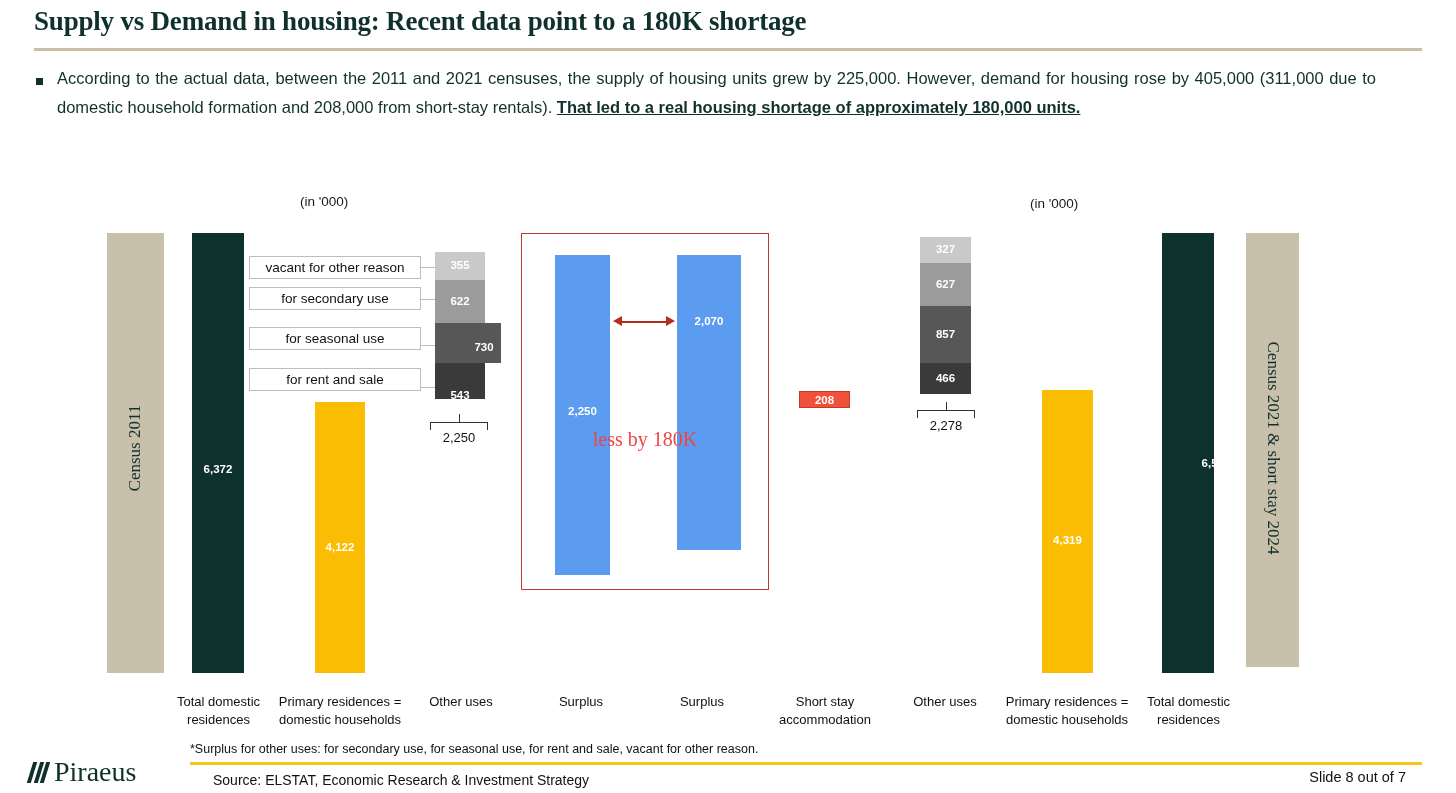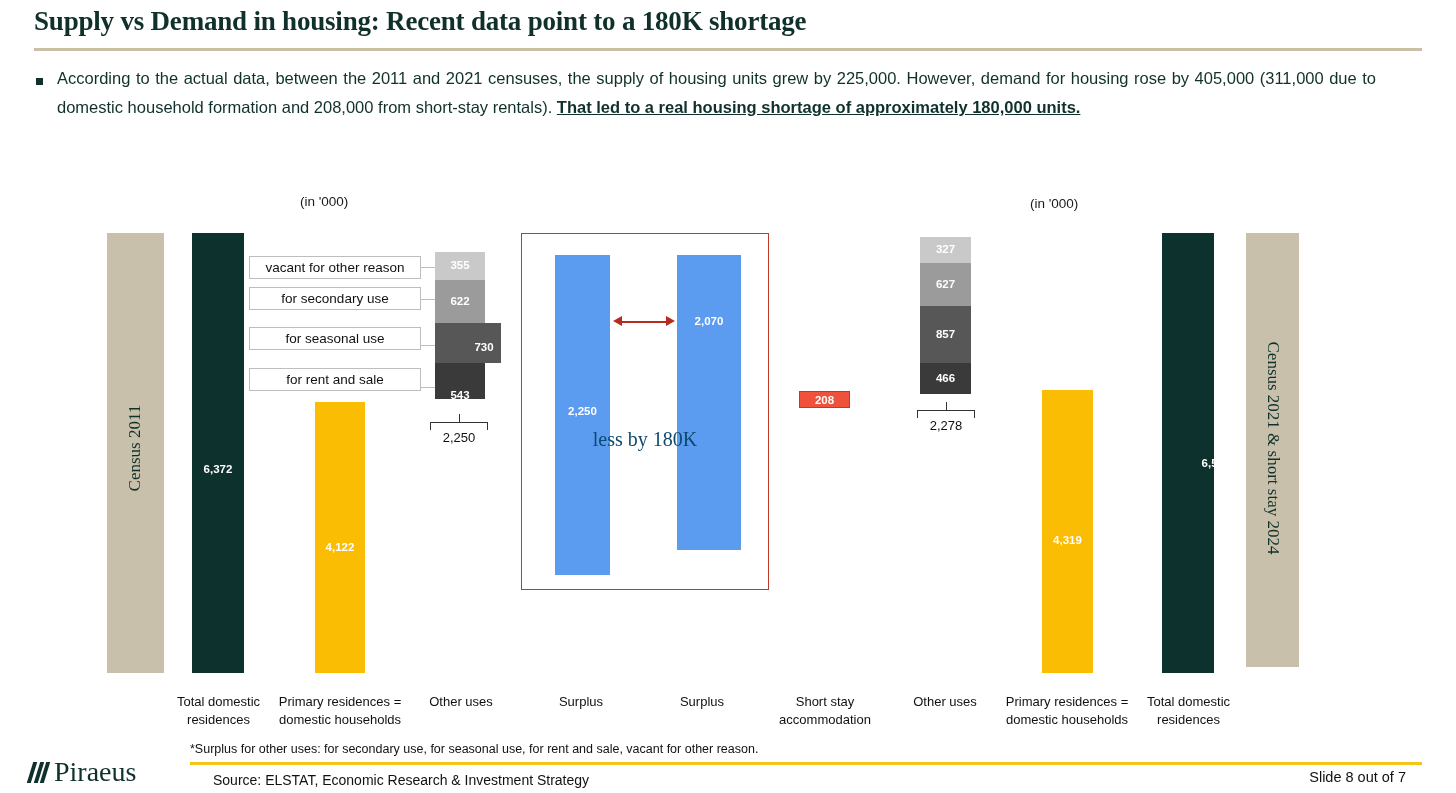--- a/index.html
+++ b/index.html
@@ -62,21 +62,21 @@
   .brace .lend{position:absolute;left:0;top:8px;height:8px;border-left:1.4px solid #333;}
   .brace .rend{position:absolute;right:0;top:8px;height:8px;border-right:1.4px solid #333;}
   .brace .tick{position:absolute;left:50%;top:0;height:9px;border-left:1.4px solid #333;}
   .brace-val{position:absolute;width:100%;top:16px;text-align:center;font-size:13px;color:#111;}
   
   #focus-box{
     position:absolute;border:1.6px solid #c0392b;background:#ffffff;box-sizing:border-box;
   }
   #focus-caption{
     position:absolute;font-family:"Liberation Serif", serif;
-    font-size:20px;color:#0c4a6e;text-align:center;white-space:nowrap;
+    font-size:20px;color:#ef4444;text-align:center;white-space:nowrap;
   }
   #arrow-wrap{position:absolute;}
   #arrow-line{position:absolute;left:8px;right:8px;top:50%;border-top:2px solid #b52d1e;}
   .arrow-head{position:absolute;top:50%;width:0;height:0;border-top:5px solid transparent;border-bottom:5px solid transparent;margin-top:-5px;}
   #arrow-left{left:0;border-right:9px solid #b52d1e;}
   #arrow-right{right:0;border-left:9px solid #b52d1e;}
   
   #shortstay-chip{
     position:absolute;background:#f0513a;border:1px solid #c0392b;
     color:#fff;font-size:11.5px;font-weight:600;

